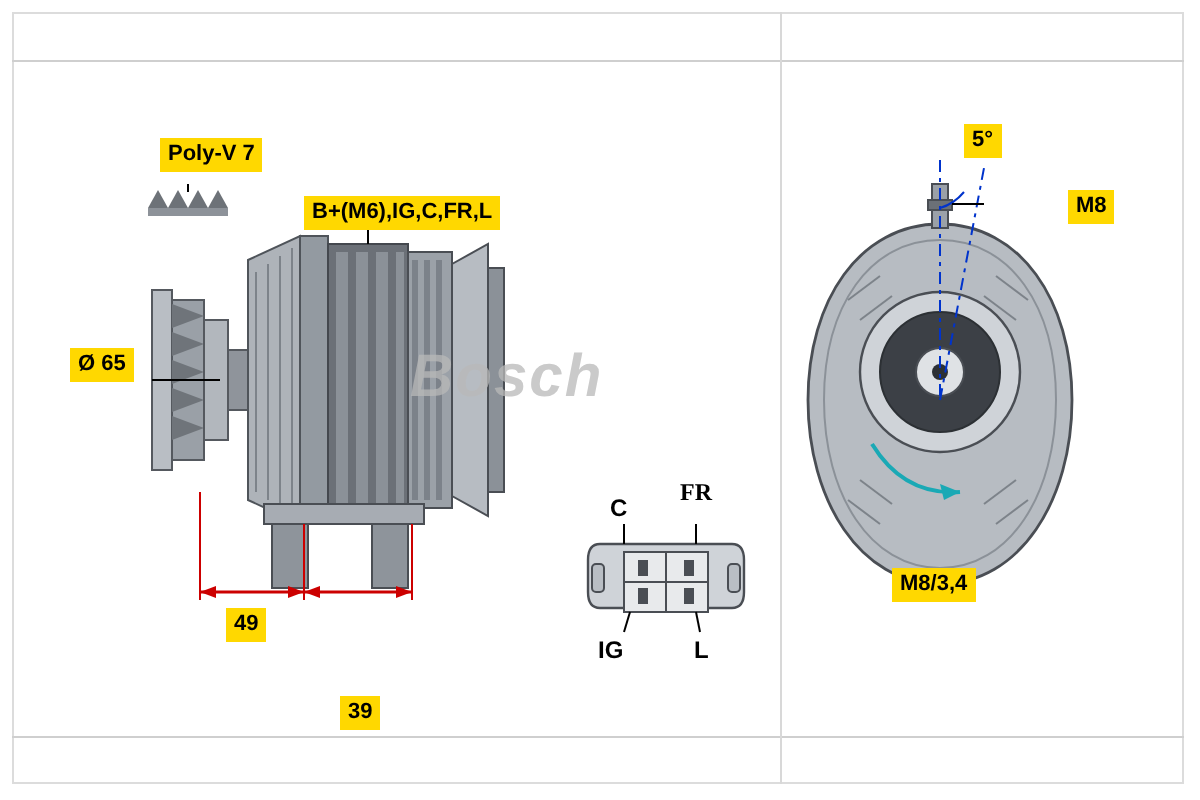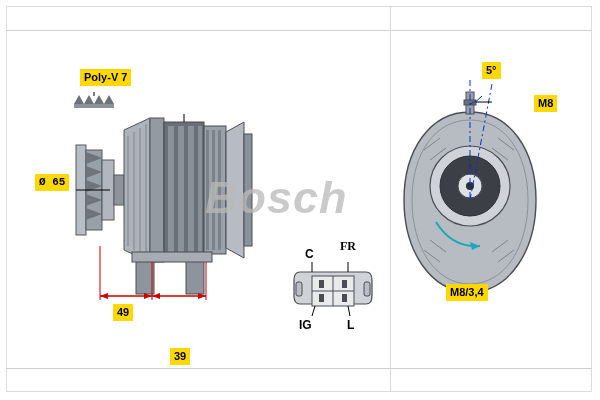--- a/index.html
+++ b/index.html
@@ -45,21 +45,21 @@
   .plain-label{
     position:absolute;
     color:#000000;
     font-weight:bold;
     font-size:12px;
     white-space:nowrap;
   }
   .watermark{
     position:absolute;
     left:205px;top:172px;
-    font-size:45px;
+    font-size:30px;
     font-weight:bold;
     font-style:italic;
     color:#b9b9b9;
     letter-spacing:1px;
     opacity:.75;
     user-select:none;
   }
   svg.art{
     position:absolute;left:0;top:0;
     width:600px;height:400px;
@@ -207,22 +207,23 @@
       <line x1="476" y1="102" x2="492" y2="102" stroke="#000" stroke-width="1"></line>
 
       <line x1="455" y1="288" x2="462" y2="296" stroke="#000" stroke-width="1"></line>
     </g>
   </svg>
 
   <div class="watermark">Bosch</div>
 
   <div class="label" style="left:80px;top:69px;">Poly-V 7</div>
 
-
-  <div class="label" style="left:35px;top:174px;font-family:Liberation Mono, monospace;">Ø 65</div>
+  <div class="label" style="left:152px;top:98px;">B+(M6),IG,C,FR,L</div>
+
+  <div class="label" style="left:35px;top:174px;">Ø 65</div>
 
   <div class="label" style="left:113px;top:304px;">49</div>
 
   <div class="label" style="left:170px;top:304px;margin-top:44px;">39</div>
 
   <div class="label" style="left:482px;top:62px;">5°</div>
 
   <div class="label" style="left:496px;top:95px;margin-left:38px;">M8</div>
 
   <div class="label" style="left:446px;top:284px;">M8/3,4</div>

